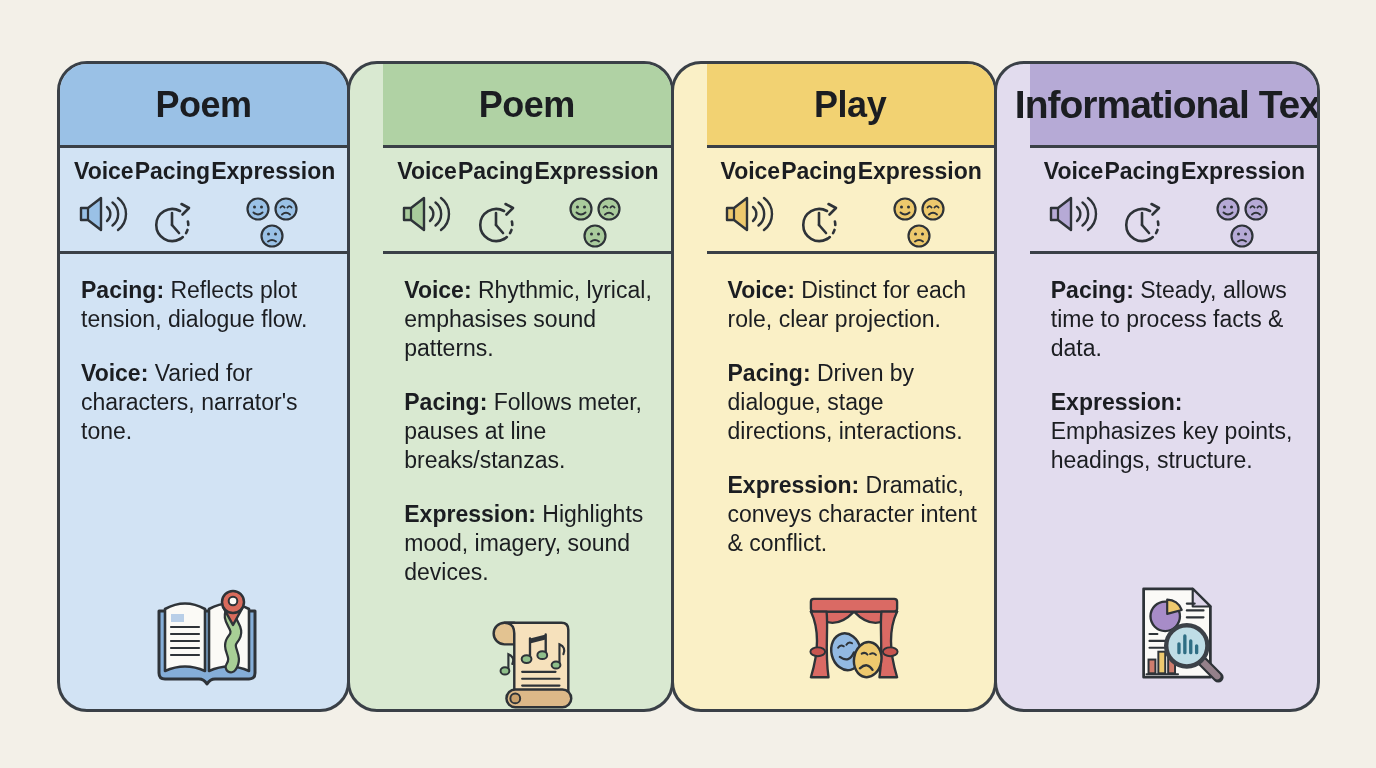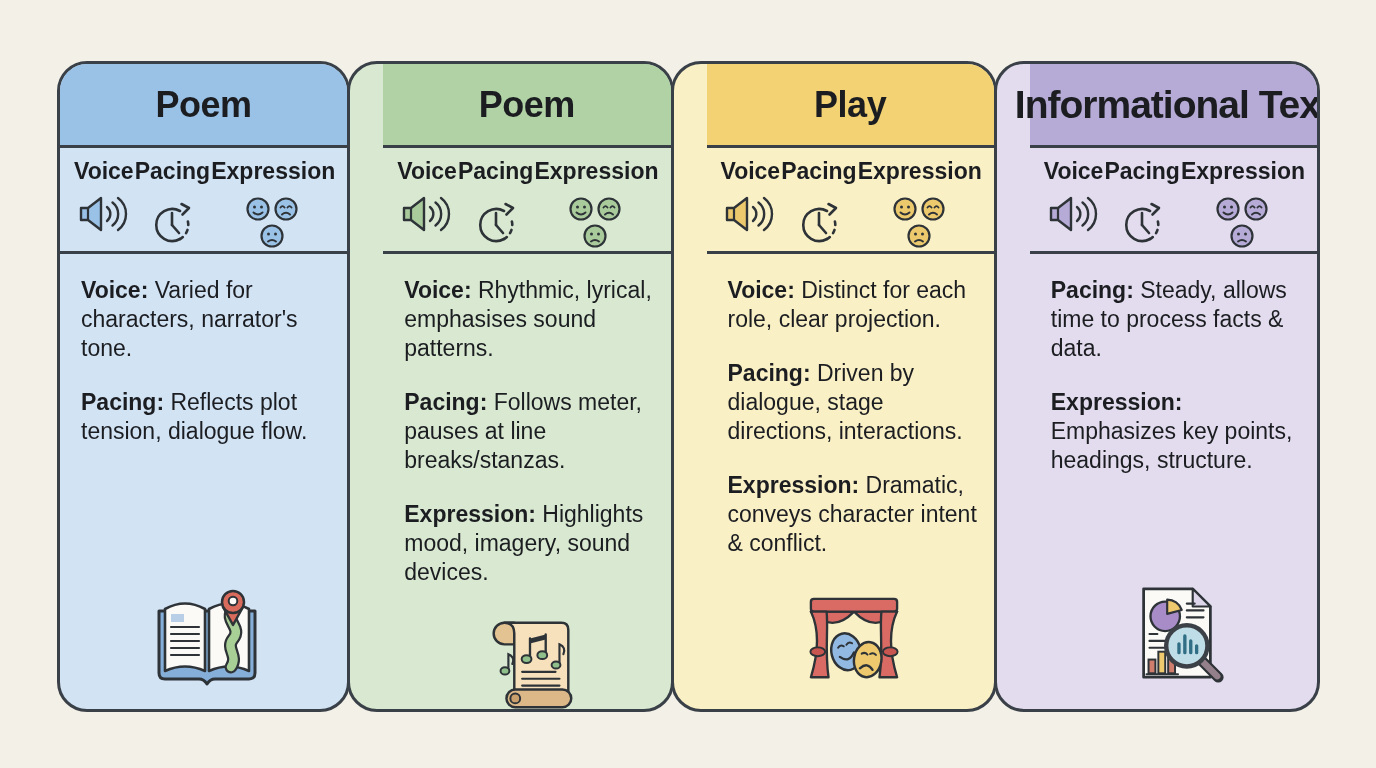--- a/index.html
+++ b/index.html
@@ -163,22 +163,22 @@
           </svg>
       </div>
       <div class="attr">
         <span class="attr-label">Expression</span>
         <svg width="60" height="54" viewBox="0 0 60 54">
             <use href="#ic-faces"></use>
           </svg>
       </div>
     </div>
     <div class="card-body">
+      <p><b>Pacing:</b><span> Reflects plot tension, dialogue flow.</span></p>
       <p><b>Voice:</b><span> Varied for characters, narrator's tone.</span></p>
-      <p><b>Pacing:</b><span> Reflects plot tension, dialogue flow.</span></p>
       <div class="footer-art">
         <svg width="124" height="102" viewBox="0 0 124 102">
             <use href="#art-book"></use>
           </svg>
       </div>
     </div>
   </section>
 
   <section class="card" style="--header: #b0d2a4; --body: #d9e9d1; --tint: #a9cb9c;">
     <header class="card-header">

